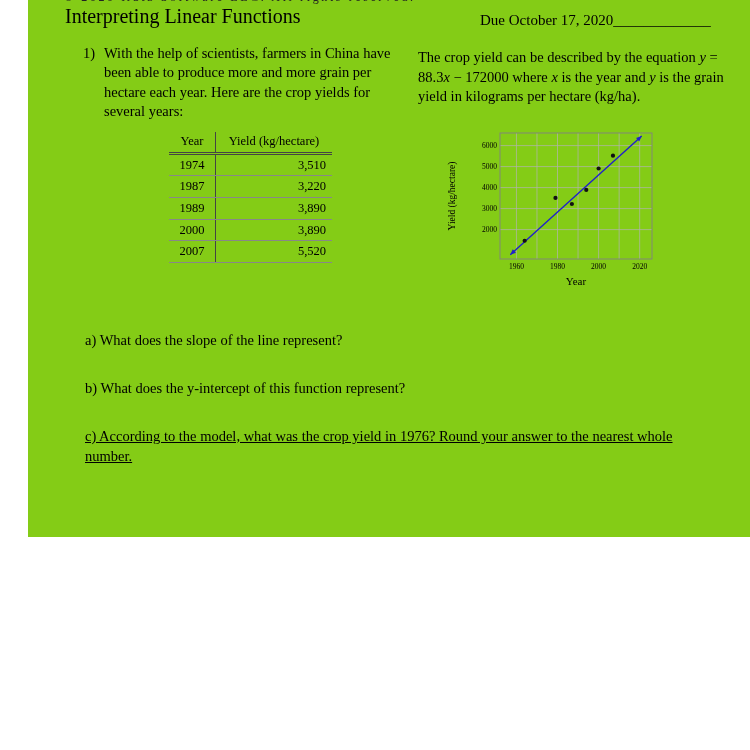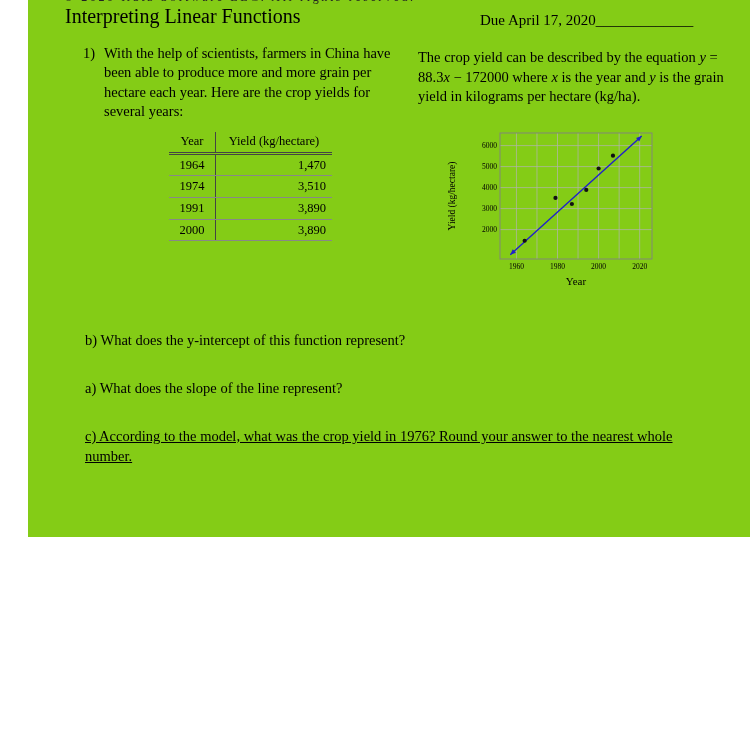--- a/index.html
+++ b/index.html
@@ -36,52 +36,56 @@
 </head>
 <body>
 
 <div class="page">
 
   <div class="copyright">© 2020 Kuta Software LLC.  All rights reserved.</div>
 
   <h1 class="title">Interpreting Linear Functions</h1>
 
   <div class="due">
-    <span>Due April 17, 2020</span><span>_____________</span>
+    <span>Due October 17, 2020</span><span>_____________</span>
   </div>
 
   <div class="left-col">
     <div class="problem">
       <span class="pnum">1)</span>
       <p>With the help of scientists, farmers in China have been able to produce more and more grain per hectare each year.  Here are the crop yields for several years:</p>
     </div>
     <div class="table-wrap">
       <table>
         <thead>
           <tr>
             <th>Year</th>
             <th class="col2">Yield (kg/hectare)</th>
           </tr>
         </thead>
         <tbody>
           <tr>
-            <td class="year">1964</td>
-            <td class="yield col2">1,470</td>
-          </tr>
-          <tr>
             <td class="year">1974</td>
             <td class="yield col2">3,510</td>
           </tr>
           <tr>
-            <td class="year">1991</td>
+            <td class="year">1987</td>
+            <td class="yield col2">3,220</td>
+          </tr>
+          <tr>
+            <td class="year">1989</td>
             <td class="yield col2">3,890</td>
           </tr>
           <tr>
             <td class="year">2000</td>
             <td class="yield col2">3,890</td>
+          </tr>
+          <tr>
+            <td class="year">2007</td>
+            <td class="yield col2">5,520</td>
           </tr>
         </tbody>
       </table>
     </div>
   </div>
 
   <div class="right-col">
     <p class="eq"><span>The crop yield can be described by the equation </span><span class="var">y</span><span> = 88.3</span><span class="var">x</span><span> − 172000 where </span><span class="var">x</span><span> is the year and </span><span class="var">y</span><span> is the grain yield in kilograms per hectare (kg/ha).</span></p>
 
     <div class="chart-wrap">
@@ -119,18 +123,18 @@
             <circle cx="154.59459459459458" cy="49.489999999999995" r="2.1" fill="#111111"></circle>
             <circle cx="168.97297297297297" cy="36.68000000000001" r="2.1" fill="#111111"></circle>
           </g>
         <text id="xlabel" x="132" y="166" text-anchor="middle" font-size="11">Year</text>
         <text id="ylabel" transform="translate(11,77) rotate(-90)" text-anchor="middle" font-size="9.5">Yield (kg/hectare)</text>
       </svg>
     </div>
   </div>
 
   <div class="questions">
+    <p>a) What does the slope of the line represent?</p>
     <p>b) What does the y-intercept of this function represent?</p>
-    <p>a) What does the slope of the line represent?</p>
     <p class="twoline">c) According to the model, what was the crop yield in 1976?  Round your answer to the nearest whole number.</p>
   </div>
 
 </div>
 
 </body></html>

